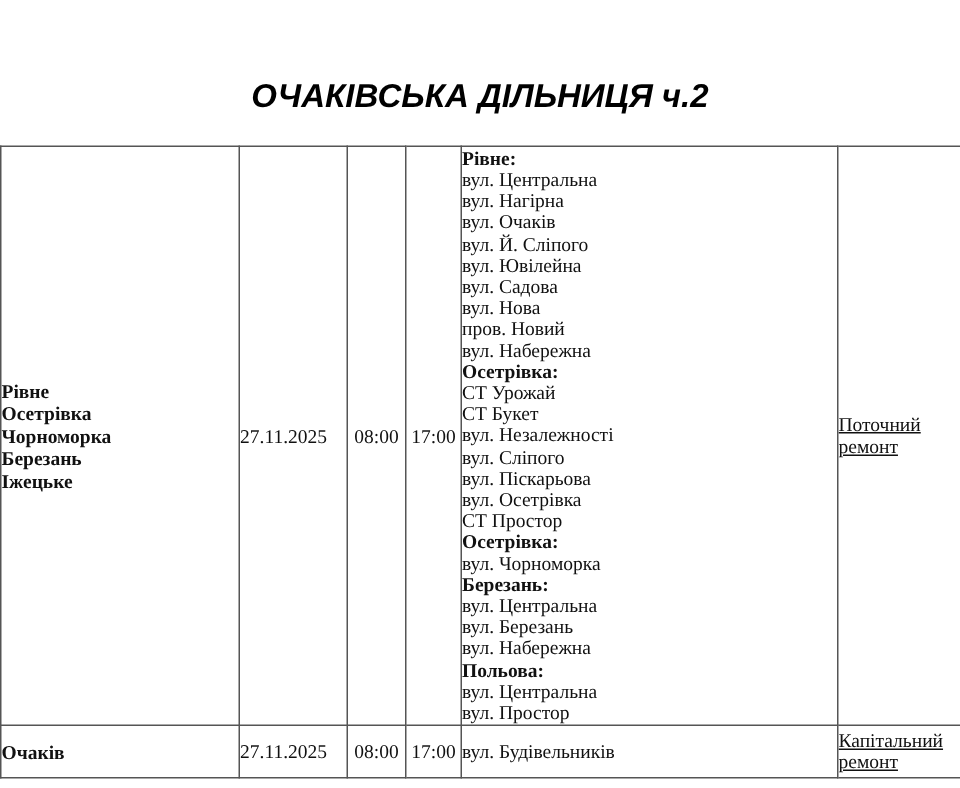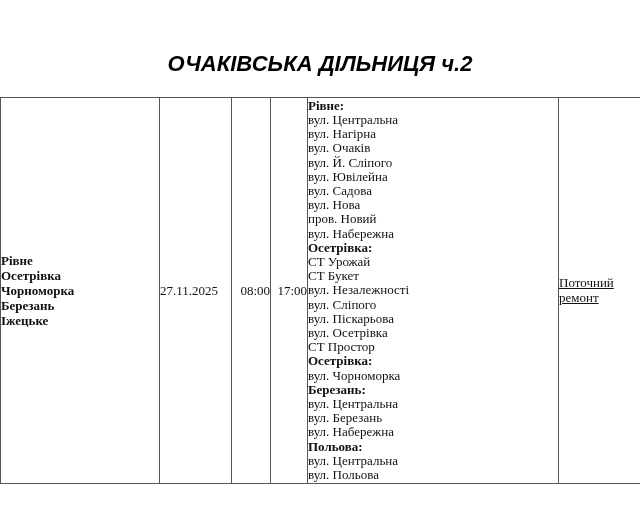--- a/index.html
+++ b/index.html
@@ -53,21 +53,21 @@
   .col-date     { width: 72px;  }
   .col-start    { width: 39px;  }
   .col-end      { width: 37px;  }
   .col-streets  { width: 251px; }
   .col-work     { width: 82px;  }
 
   td.locality-cell { padding-left: 4px; font-weight: bold; }
   .locality-list div { line-height: 15px; }
 
   td.date-cell { padding-left: 4px; }
-  td.time-cell { text-align: right; }
+  td.time-cell { text-align: center; }
 
   td.streets-cell {
     vertical-align: top;
     padding: 1px 3px 0 4px;
   }
   td.streets-cell.v-mid { vertical-align: middle; }
   .street-list div { line-height: 14.2px; }
   .street-list div.bold { font-weight: bold; }
 
   td.work-cell {
@@ -128,21 +128,37 @@
               <div>вул. Осетрівка</div>
               <div>СТ Простор</div>
               <div class="bold">Осетрівка:</div>
               <div>вул. Чорноморка</div>
               <div class="bold">Березань:</div>
               <div>вул. Центральна</div>
               <div>вул. Березань</div>
               <div>вул. Набережна</div>
               <div class="bold">Польова:</div>
               <div>вул. Центральна</div>
-              <div>вул. Польова</div>
+              <div>вул. Простор</div>
             </div>
         </td>
         <td class="work-cell">Поточний ремонт</td>
+      </tr>
+      <tr class="row-small">
+        <td class="locality-cell">
+          <div class="locality-list">
+              <div>Очаків</div>
+            </div>
+        </td>
+        <td class="date-cell">27.11.2025</td>
+        <td class="time-cell">08:00</td>
+        <td class="time-cell">17:00</td>
+        <td class="streets-cell v-mid">
+          <div class="street-list">
+              <div>вул. Будівельників</div>
+            </div>
+        </td>
+        <td class="work-cell">Капітальний ремонт</td>
       </tr>
     </tbody>
   </table>
 
 </div>
 
 </body></html>

